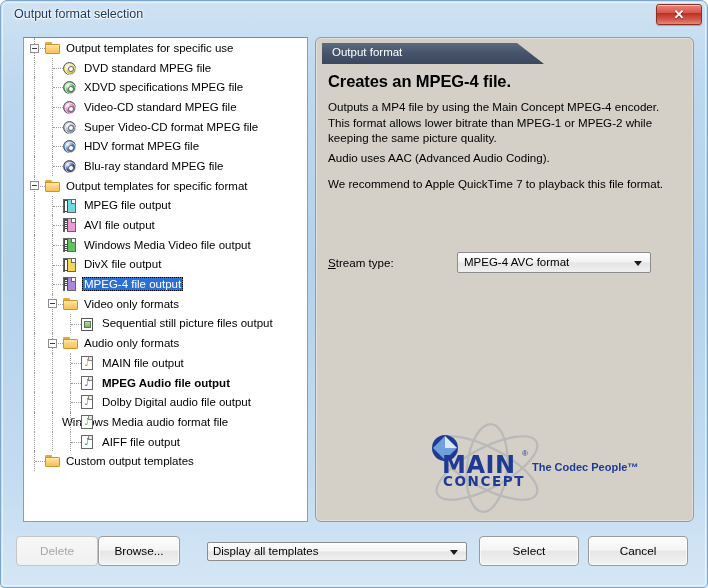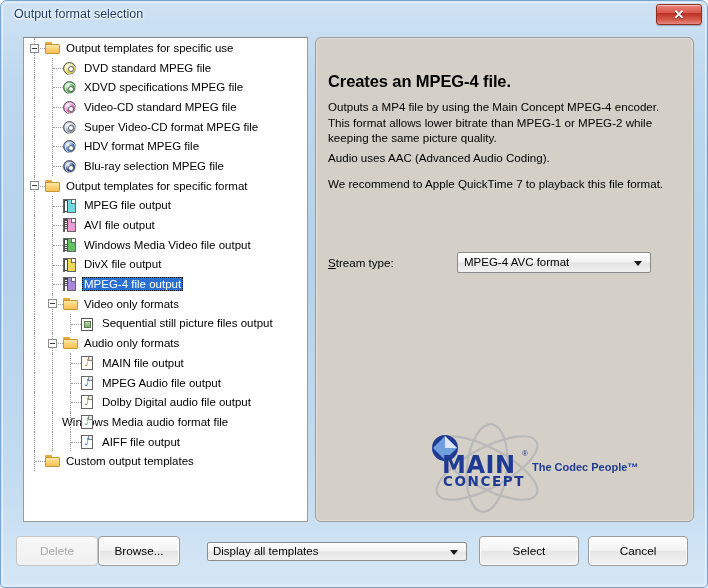--- a/index.html
+++ b/index.html
@@ -363,21 +363,21 @@
         </div>
         <span class="tree-label" style="margin-left: 58px;">HDV format MPEG file</span>
       </div>
       <div class="tree-row">
         <div class="guide" style="left: 10px;"></div>
         <div class="guide" style="left: 28px;"></div>
         <div class="elbow" style="left: 29px;"></div>
         <div class="ico" style="left: 39px;">
           <div class="disc" style="background: radial-gradient(circle at 35% 32%, rgb(255, 255, 255) 0%, rgb(30, 63, 140) 55%, rgb(30, 63, 140) 100%);"></div>
         </div>
-        <span class="tree-label" style="margin-left: 58px;">Blu-ray selection MPEG file</span>
+        <span class="tree-label" style="margin-left: 58px;">Blu-ray standard MPEG file</span>
       </div>
       <div class="tree-row">
         <div class="guide" style="left: 10px;"></div>
         <div class="elbow" style="left: 11px;"></div>
         <div class="expander" style="left: 6px;"></div>
         <div class="ico" style="left: 21px;">
           <div class="folder">
             <div class="tab"></div>
             <div class="body"></div>
           </div>
@@ -539,21 +539,21 @@
         <div class="guide" style="left: 10px;"></div>
         <div class="guide" style="left: 28px;"></div>
         <div class="guide" style="left: 46px;"></div>
         <div class="elbow" style="left: 47px;"></div>
         <div class="ico" style="left: 57px;">
           <div class="audiofile">
             <div class="fold"></div>
             <div class="note" style="color:#3a7bd5">♪</div>
           </div>
         </div>
-        <span class="tree-label" style="margin-left: 76px;">MPEG Audio file output</span>
+        <span class="tree-label" style="margin-left: 76px; font-weight: bold;">MPEG Audio file output</span>
       </div>
       <div class="tree-row">
         <div class="guide" style="left: 10px;"></div>
         <div class="guide" style="left: 28px;"></div>
         <div class="guide" style="left: 46px;"></div>
         <div class="elbow" style="left: 47px;"></div>
         <div class="ico" style="left: 57px;">
           <div class="audiofile">
             <div class="fold"></div>
             <div class="note" style="color:#8a8a5a">♪</div>
@@ -594,20 +594,23 @@
           <div class="folder">
             <div class="tab"></div>
             <div class="body"></div>
           </div>
         </div>
         <span class="tree-label" style="margin-left: 40px;">Custom output templates</span>
       </div>
     </div>
 
   <div id="detail-panel">
+    <div id="panel-banner">
+      <span class="btxt">Output format</span>
+    </div>
 
     <div id="detail-heading">Creates an MPEG-4 file.</div>
     <div class="detail-para" id="para-1">Outputs a MP4 file by using the Main Concept MPEG-4 encoder. This format allows lower bitrate than MPEG-1 or MPEG-2 while keeping the same picture quality.</div>
     <div class="detail-para" id="para-2">Audio uses AAC (Advanced Audio Coding).</div>
     <div class="detail-para" id="para-3">We recommend to Apple QuickTime 7 to playback this file format.</div>
 
     <div id="stream-label"><u>S</u><span>tream type:</span></div>
 
     <div id="stream-select">
       <span class="val">MPEG-4 AVC format</span>

